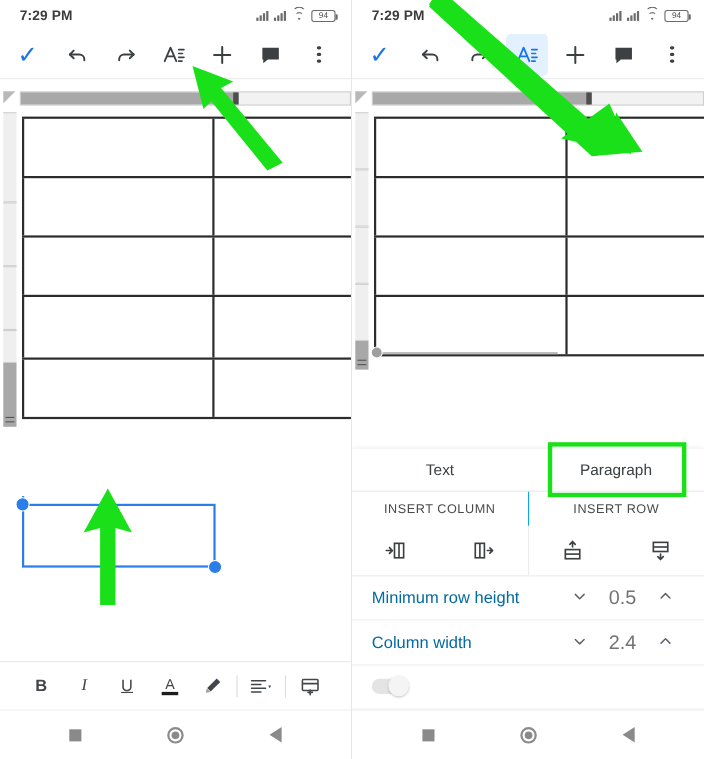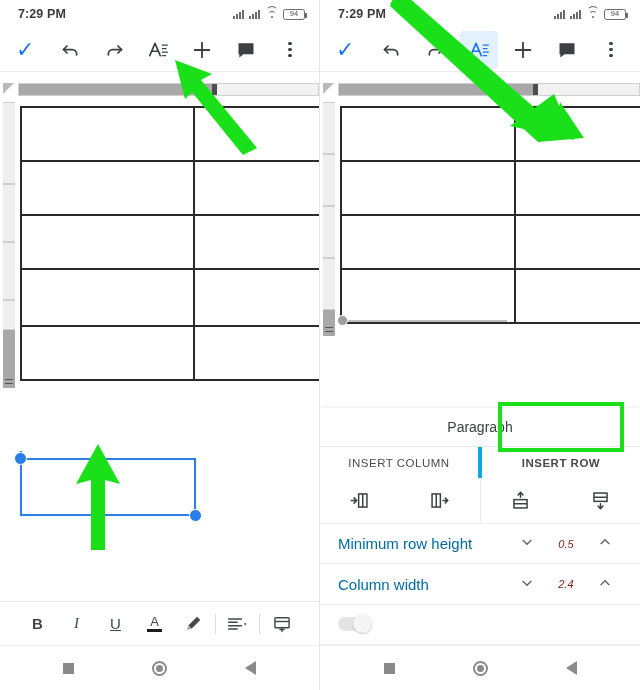--- a/index.html
+++ b/index.html
@@ -203,40 +203,40 @@
   .tab.active { color: #1c1c1c; }
   .tab.active:after {
     content: ""; position: absolute; left: 0; right: 0; bottom: -1px;
     height: 2.5px; background: #1a73e8;
   }
   .insert-head { display: flex; height: 34px; }
   .insert-head .col {
     flex: 1; display: flex; align-items: center; justify-content: center;
     font-size: 11.5px; letter-spacing: .5px; color: #4a4a4a;
   }
-  .insert-head .col.second { border-left: 4px solid #0ea5e9; font-weight: bold; }
+  .insert-head .col.second { border-left: 1px solid #0ea5e9; }
   .insert-icons { display: flex; height: 52px; border-bottom: 1px solid #ececec; }
   .insert-icons .group { flex: 1; display: flex; align-items: center; }
   .insert-icons .group.second { border-left: 1px solid #ececec; position: relative; }
   .insert-icons .ic {
     flex: 1; display: flex; align-items: center; justify-content: center;
     color: #3c4043;
   }
   .hl-box {
     position: absolute; border: 4px solid #19e019;
     pointer-events: none;
   }
   .prop-row {
     height: 45px; display: flex; align-items: center;
     padding: 0 18px 0 18px;
     border-bottom: 1px solid #efefef;
   }
   .prop-row .label { flex: 1; font-size: 15px; color: #0369a1; }
   .prop-row .chev { width: 34px; text-align: center; color: #5f6368; font-size: 13px; }
-  .prop-row .val { width: 44px; text-align: center; font-size: 11px; color: #7f1d1d; font-style: italic; }
+  .prop-row .val { width: 44px; text-align: center; font-size: 18px; color: #737373; }
   .prop-row.disabled .label { color: #bdbdbd; }
   .toggle {
     width: 34px; height: 14px; border-radius: 7px; background: #e4e4e4;
     position: relative;
   }
   .toggle .knob {
     position: absolute; right: 0; top: -3px;
     width: 19px; height: 19px; border-radius: 50%;
     background: #f4f4f4; box-shadow: 0 1px 2px rgba(0,0,0,.22);
   }
@@ -561,20 +561,21 @@
           </div>
         </div>
       </div>
 
       <div class="cursor-line" style="left:22px;top:240px;width:165px;"></div>
       <div class="cursor-dot" style="left:17px;top:235px;"></div>
     </div>
 
     <div class="fmtpanel">
       <div class="tabs">
+        <div class="tab">Text</div>
         <div class="tab">Paragraph</div>
       </div>
 
       <div class="insert-head">
         <div class="col">INSERT COLUMN</div>
         <div class="col second">INSERT ROW</div>
       </div>
 
       <div class="insert-icons">
         <div class="group">

